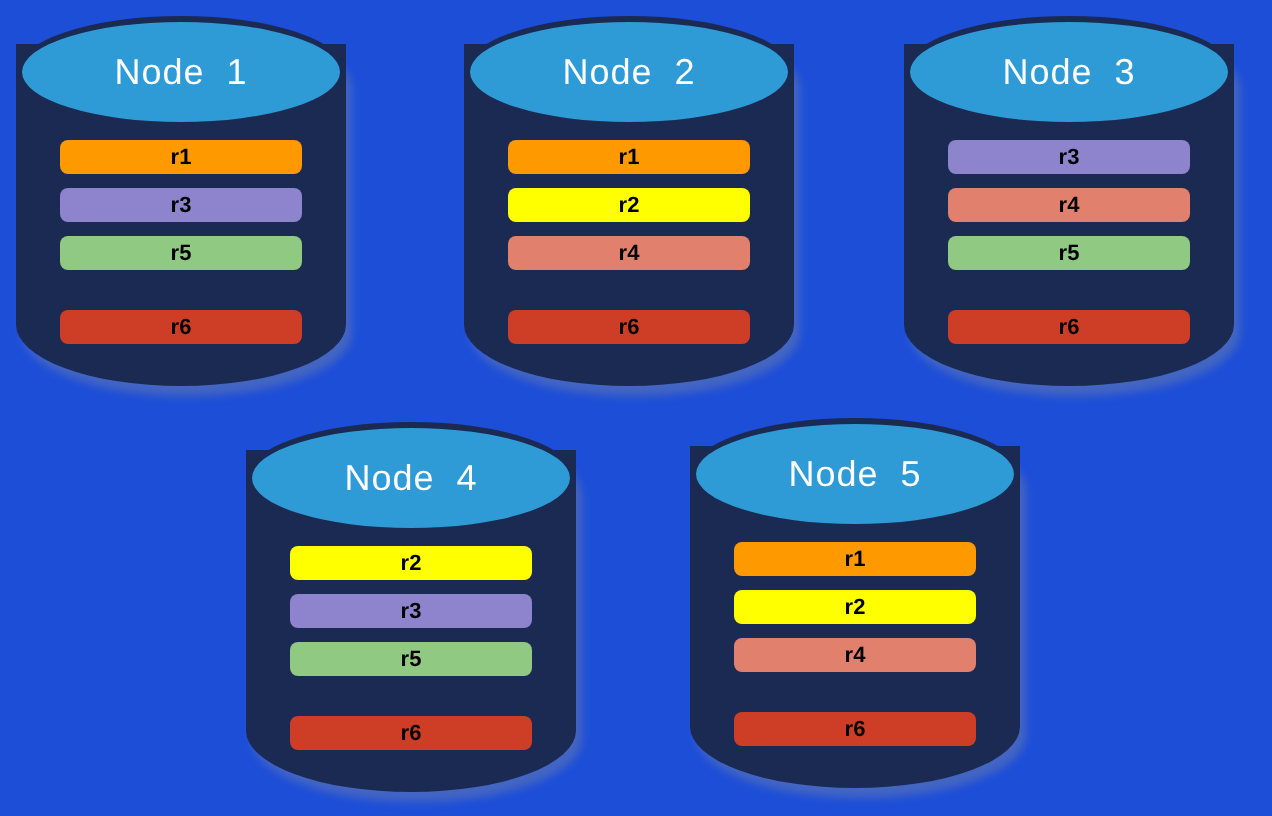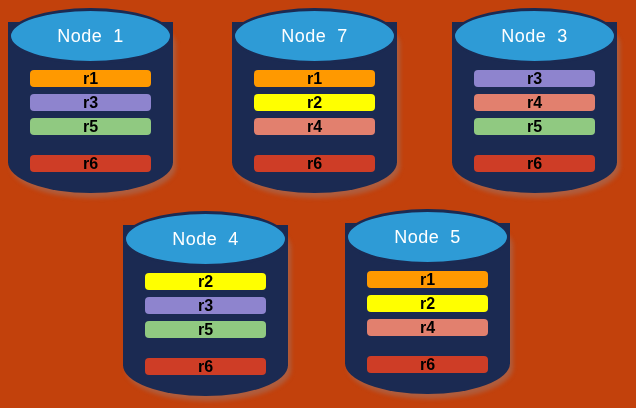--- a/index.html
+++ b/index.html
@@ -4,21 +4,21 @@
 <style>
   html, body {
     margin: 0;
     padding: 0;
     background: #ffffff;
   }
   #canvas {
     position: relative;
     width: 636px;
     height: 408px;
-    background: #c2410c;
+    background: #1d4ed8;
     overflow: hidden;
     font-family: "Liberation Sans", sans-serif;
   }
 
   
   .node {
     position: absolute;
     width: 165px;
     height: 185px;
   }
@@ -82,21 +82,21 @@
     width: 121px;
   }
   .replica {
     height: 17px;
     margin-bottom: 7px;
     border-radius: 4px;
     display: flex;
     align-items: center;
     justify-content: center;
     color: #000000;
-    font-size: 16px;
+    font-size: 11px;
     font-weight: bold;
   }
   .replica:last-child { margin-bottom: 0; margin-top: 20px; }
 </style>
 </head>
 <body>
 
 <div id="canvas">
     <div class="node" style="left: 8px; top: 8px;">
       <div class="node-shadow"></div>
@@ -107,21 +107,21 @@
         <div class="replica" style="background: rgb(255, 153, 0);">r1</div>
         <div class="replica" style="background: rgb(142, 132, 206);">r3</div>
         <div class="replica" style="background: rgb(144, 201, 129);">r5</div>
         <div class="replica" style="background: rgb(206, 61, 38);">r6</div>
       </div>
     </div>
     <div class="node" style="left: 232px; top: 8px;">
       <div class="node-shadow"></div>
       <div class="node-body" style="background: rgb(27, 42, 82);"></div>
       <div class="node-cap" style="background: rgb(46, 155, 214);"></div>
-      <div class="node-label" style="color: rgb(255, 255, 255);">Node  7</div>
+      <div class="node-label" style="color: rgb(255, 255, 255);">Node  2</div>
       <div class="replica-list">
         <div class="replica" style="background: rgb(255, 153, 0);">r1</div>
         <div class="replica" style="background: rgb(255, 255, 0);">r2</div>
         <div class="replica" style="background: rgb(226, 128, 110);">r4</div>
         <div class="replica" style="background: rgb(206, 61, 38);">r6</div>
       </div>
     </div>
     <div class="node" style="left: 452px; top: 8px;">
       <div class="node-shadow"></div>
       <div class="node-body" style="background: rgb(27, 42, 82);"></div>

